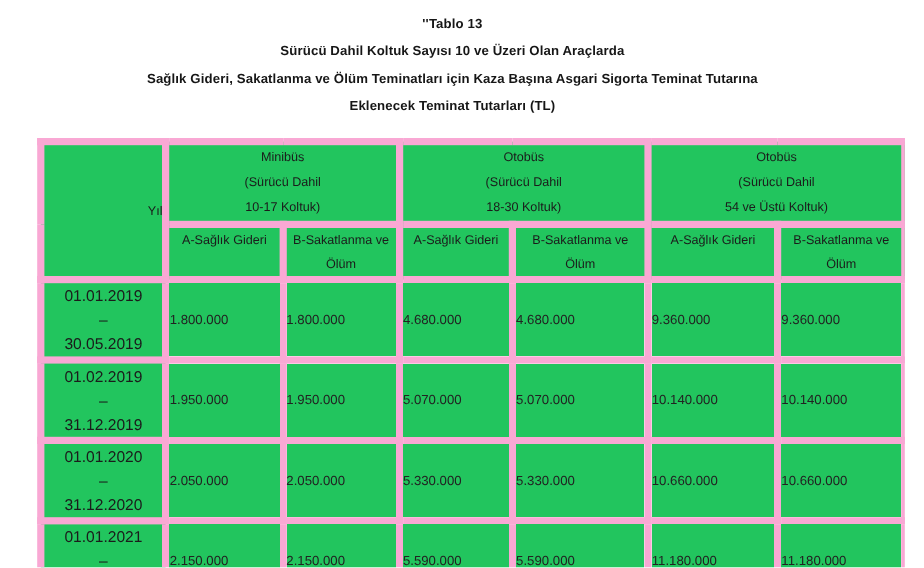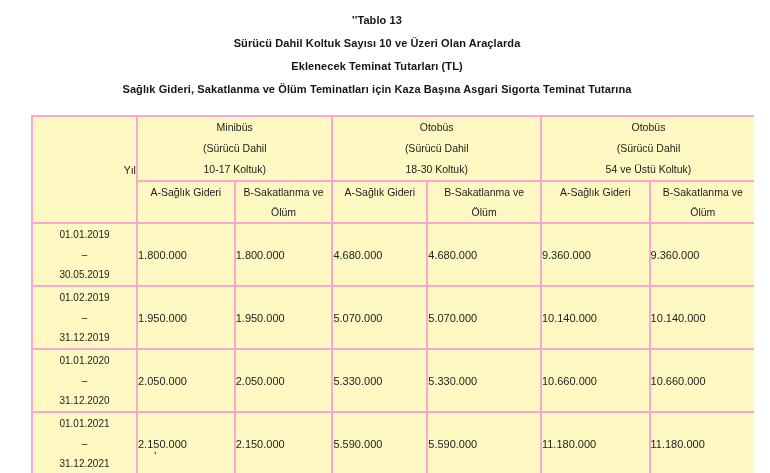--- a/index.html
+++ b/index.html
@@ -28,23 +28,23 @@
     letter-spacing: 0.1px;
   }
   table.main {
     border-collapse: collapse;
     table-layout: fixed;
     width: 726px;
     margin-left: 31px;
     margin-top: 14px;
   }
   table.main td, table.main th {
-    border: 2px solid #f9a8d4;
+    border: 6px solid #f9a8d4;
     padding: 0;
-    background: #fef9c3;
+    background: #22c55e;
     font-weight: normal;
   }
   
   col.c-yil { width: 14.5%; }
   col.c-a1  { width: 13.5%; }
   col.c-b1  { width: 13.5%; }
   col.c-a2  { width: 13.1%; }
   col.c-b2  { width: 15.7%; }
   col.c-a3  { width: 15.0%; }
   col.c-b3  { width: 14.7%; }
@@ -77,21 +77,21 @@
   }
   .sub-head .hl {
     display: block;
     line-height: 20px;
     white-space: nowrap;
   }
   .date-cell {
     height: 61px;
     text-align: center;
     vertical-align: top;
-    font-size: 10px;
+    font-size: 13px;
     font-weight: 700;
   }
   .date-cell .dl {
     display: block;
     line-height: 20px;
     padding-top: 0px;
   }
   .date-cell .dl:first-child { padding-top: 1px; }
   .value-cell {
     text-align: left;
@@ -112,22 +112,22 @@
   }
 </style>
 </head>
 <body>
 
 <div class="page">
 
   <div class="title-block">
     <div class="title-line">''Tablo 13</div>
     <div class="title-line">Sürücü Dahil Koltuk Sayısı 10 ve Üzeri Olan Araçlarda</div>
+    <div class="title-line">Sağlık Gideri, Sakatlanma ve Ölüm Teminatları için Kaza Başına Asgari Sigorta Teminat Tutarına</div>
     <div class="title-line">Eklenecek Teminat Tutarları (TL)</div>
-    <div class="title-line">Sağlık Gideri, Sakatlanma ve Ölüm Teminatları için Kaza Başına Asgari Sigorta Teminat Tutarına</div>
   </div>
 
   <table class="main">
     <colgroup>
       <col class="c-yil">
         <col class="c-a1">
         <col class="c-b1">
         <col class="c-a2">
         <col class="c-b2">
         <col class="c-a3">

